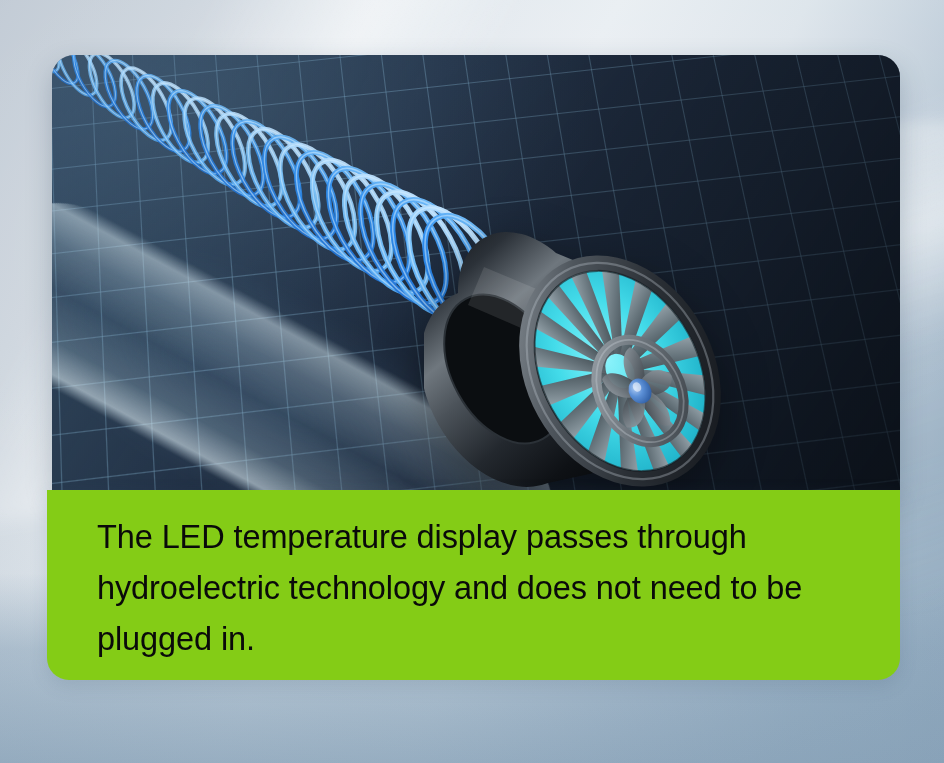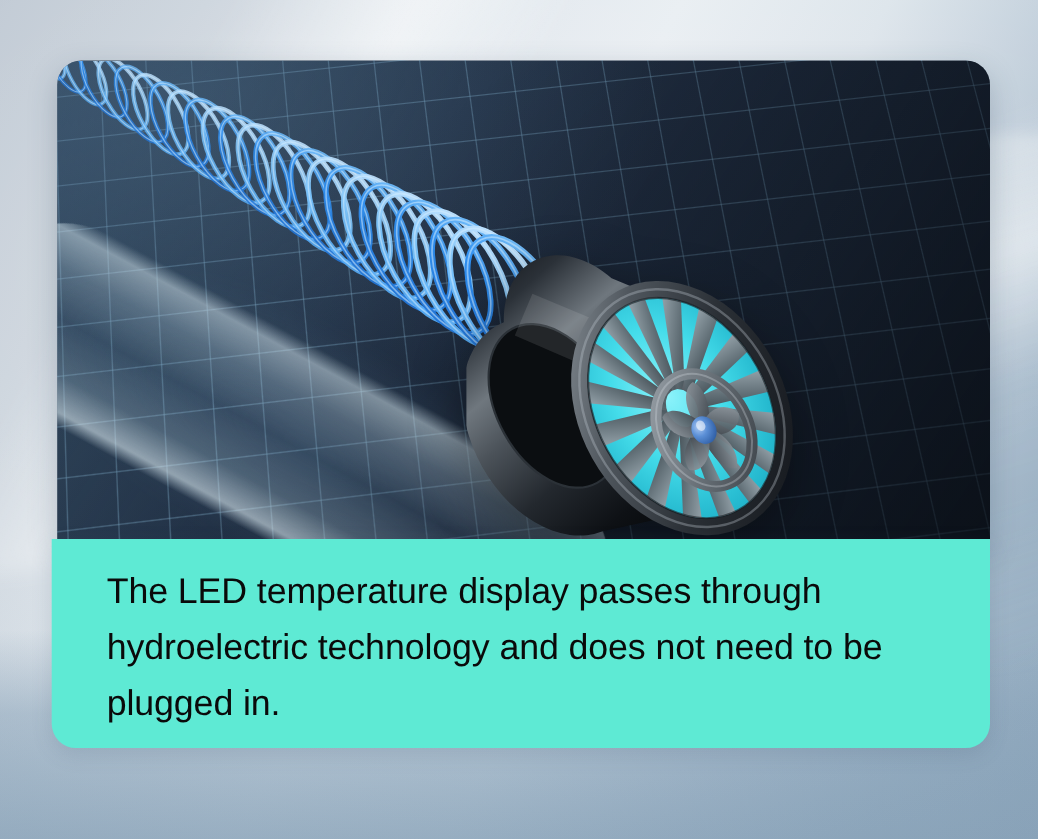--- a/index.html
+++ b/index.html
@@ -169,21 +169,21 @@
     filter: drop-shadow(0 14px 24px rgba(0,0,0,0.42));
   }
 
   
   .caption-card {
     position: absolute;
     left: 47px;
     top: 490px;
     width: 853px;
     height: 190px;
-    background: #5eead4;
+    background: #84cc16;
     border-radius: 0 0 22px 22px;
     box-shadow: 0 6px 18px rgba(60,85,110,0.16);
   }
   .caption-text {
     position: absolute;
     left: 50px;
     top: 22px;
     right: 30px;
     color: #0a0a0a;
     font-size: 32.5px;

